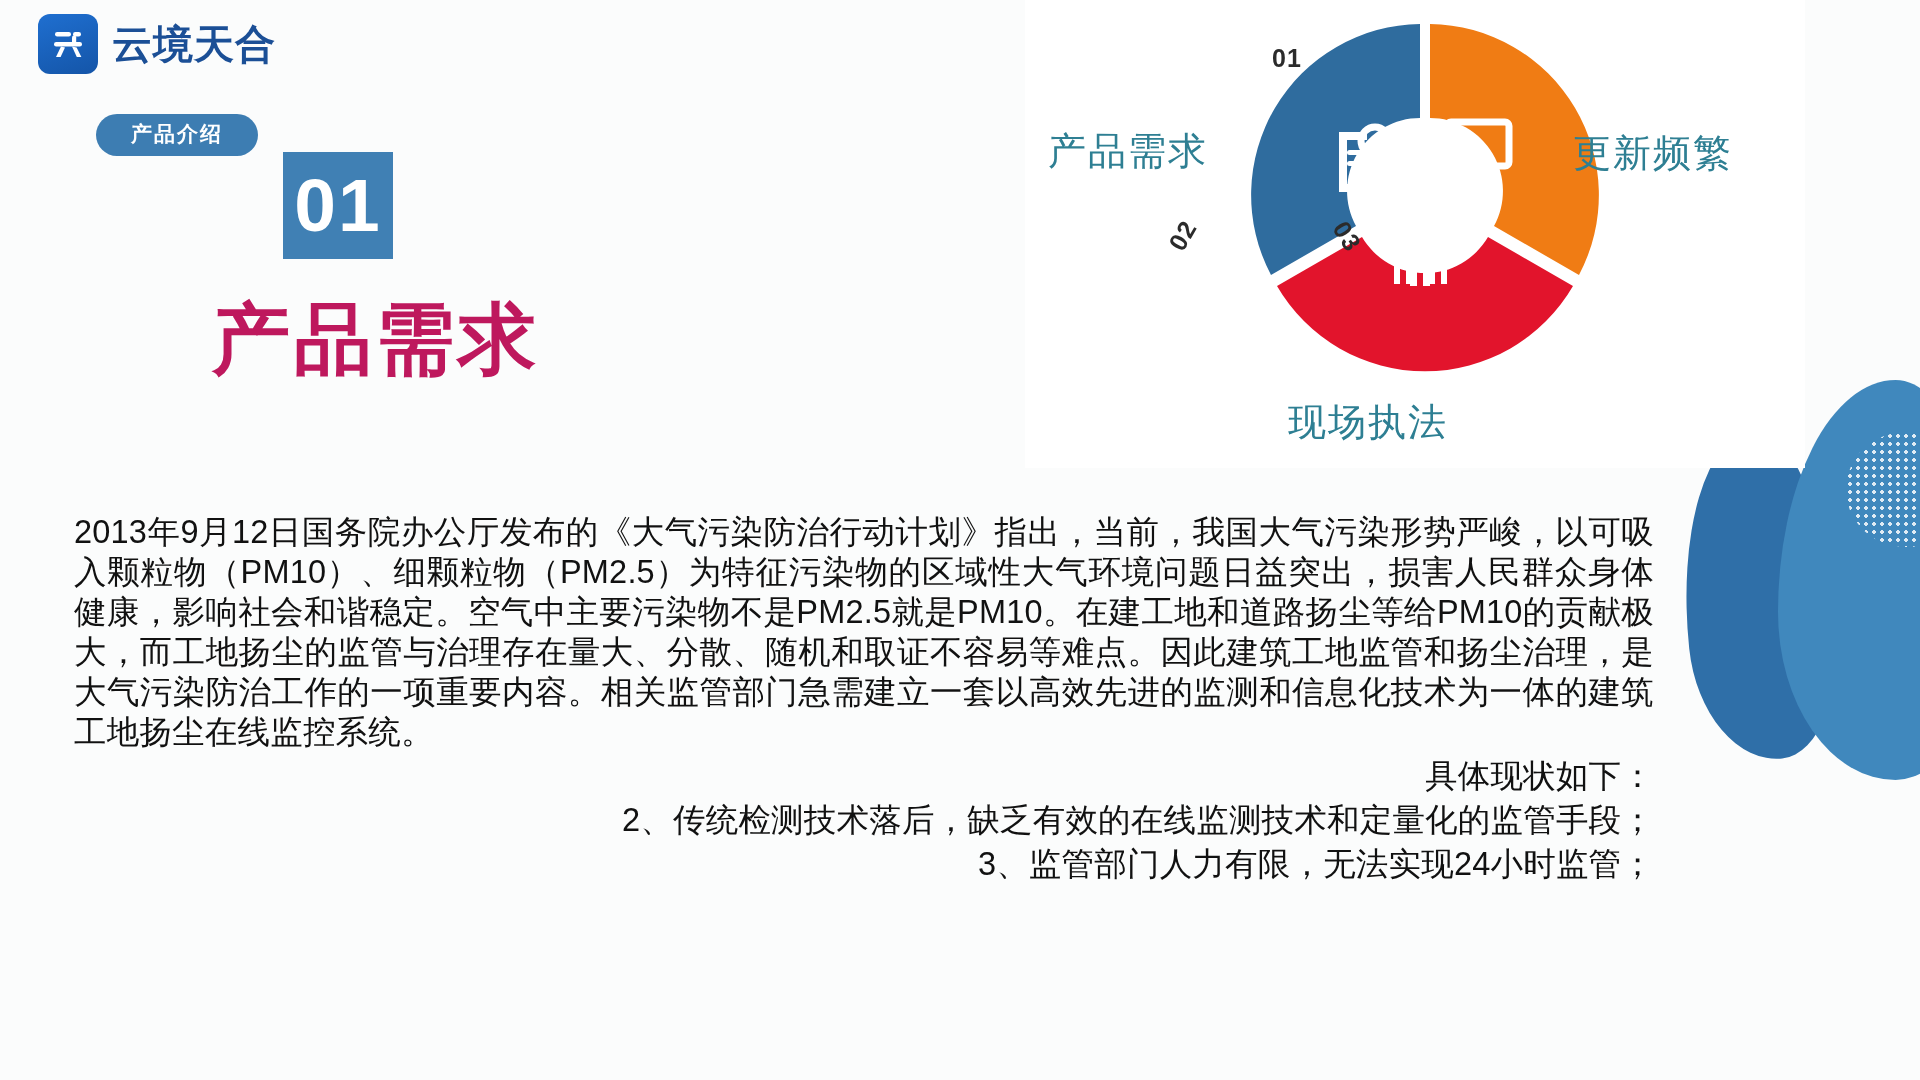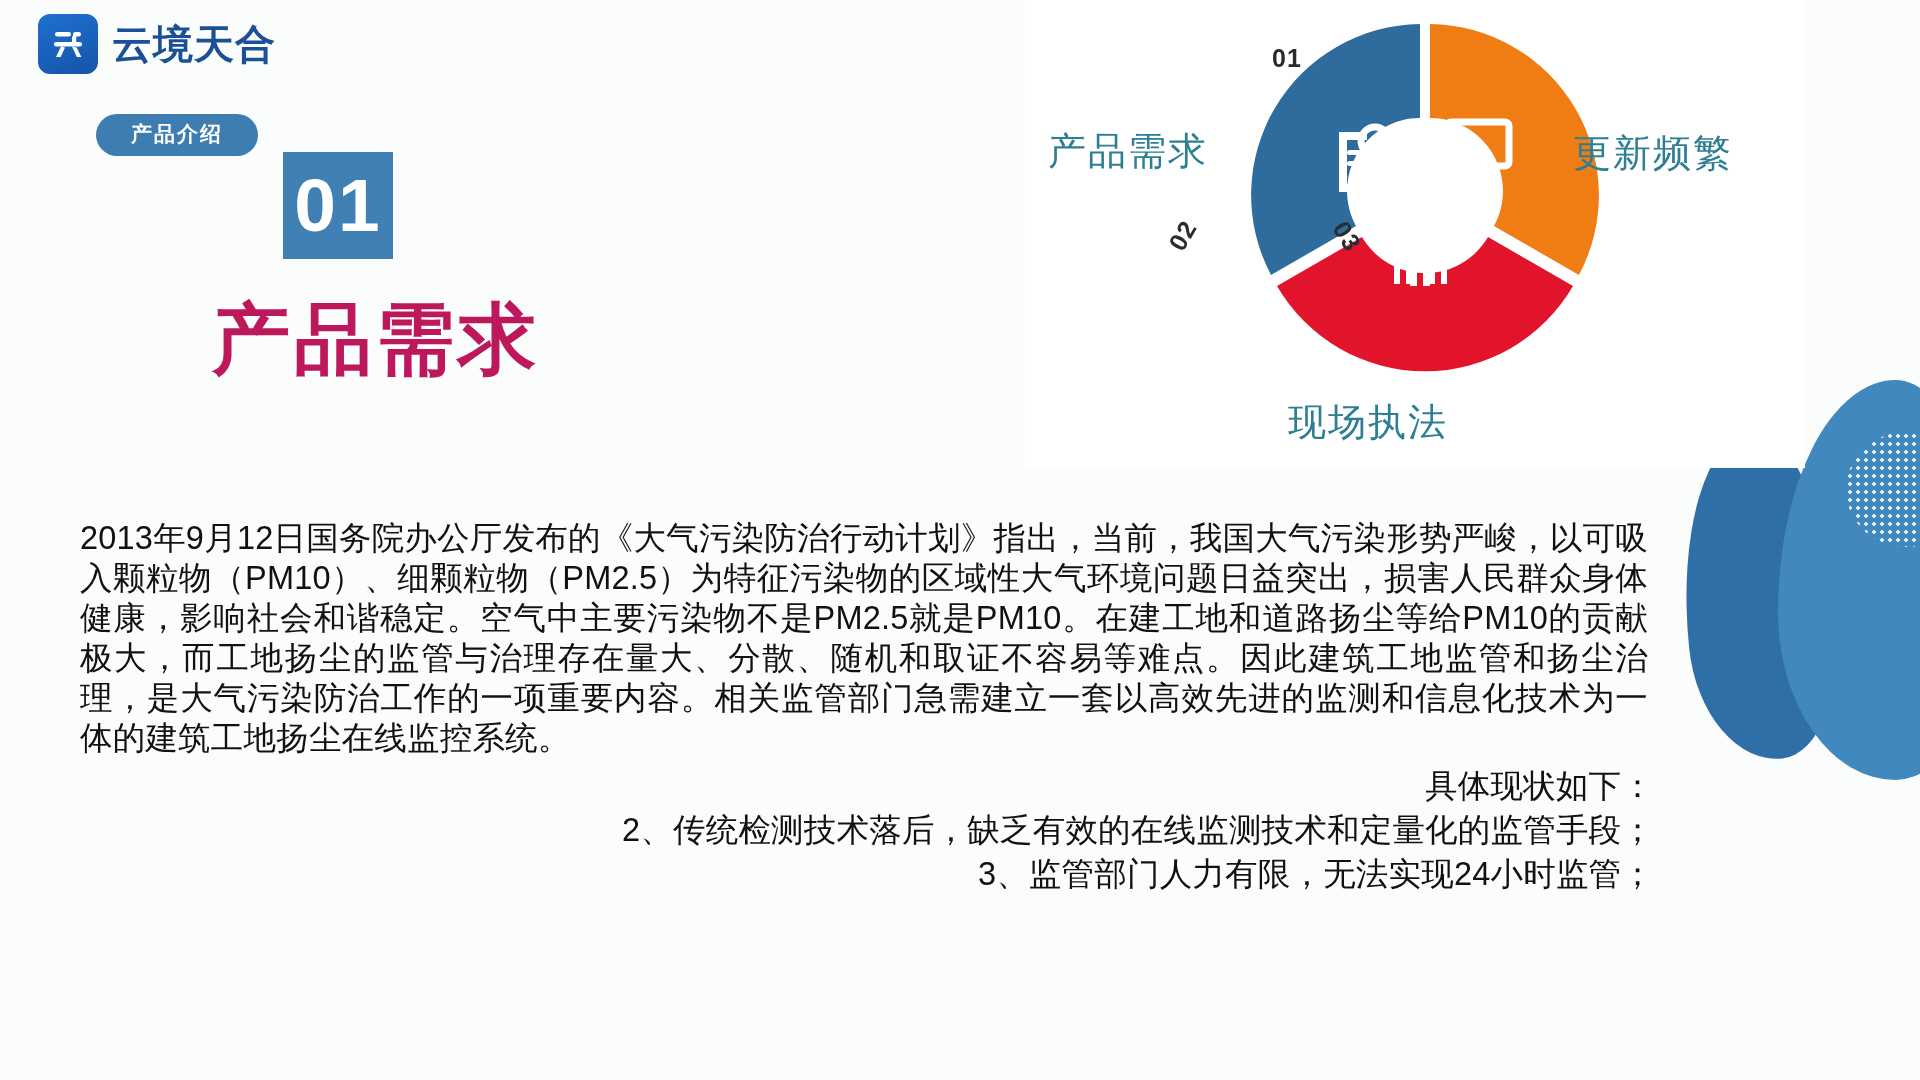--- a/index.html
+++ b/index.html
@@ -178,21 +178,21 @@
     position: absolute;
     left: 74px;
     top: 512px;
     width: 1580px;
     font-size: 32.5px;
     line-height: 40px;
     color: #111111;
     letter-spacing: 0.2px;
   }
   .body-copy p {
-    margin: 6px;
+    margin: 0;
     text-align: justify;
     text-justify: inter-ideograph;
   }
   .body-copy p.flush { text-align: right; }
   .list-block { margin-top: 2px; }
   .list-block p { margin: 0; line-height: 44px; text-align: left; }
 </style>
 </head>
 <body>
 

